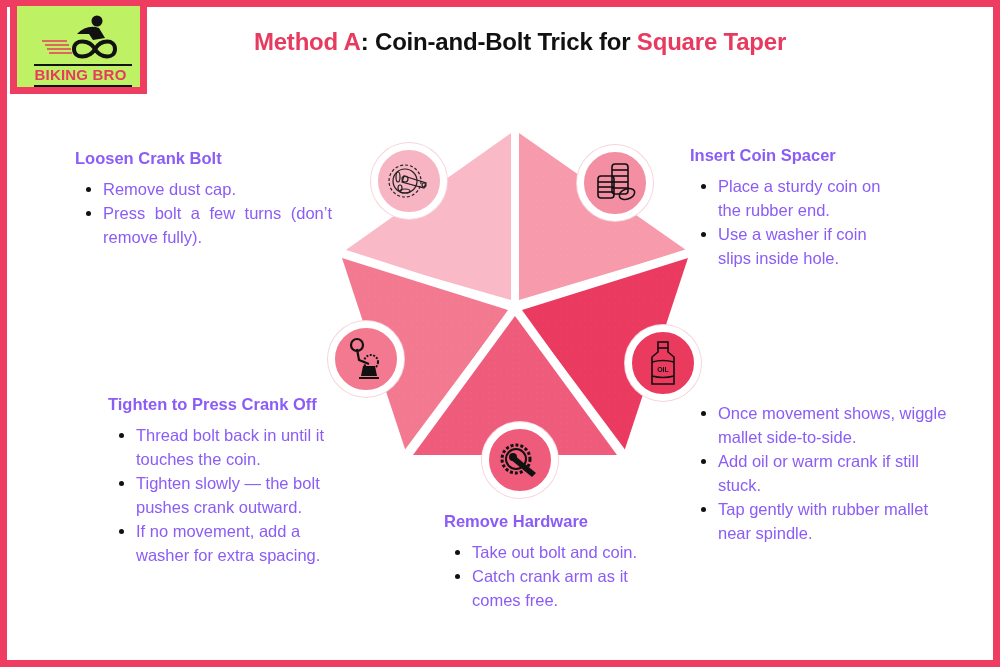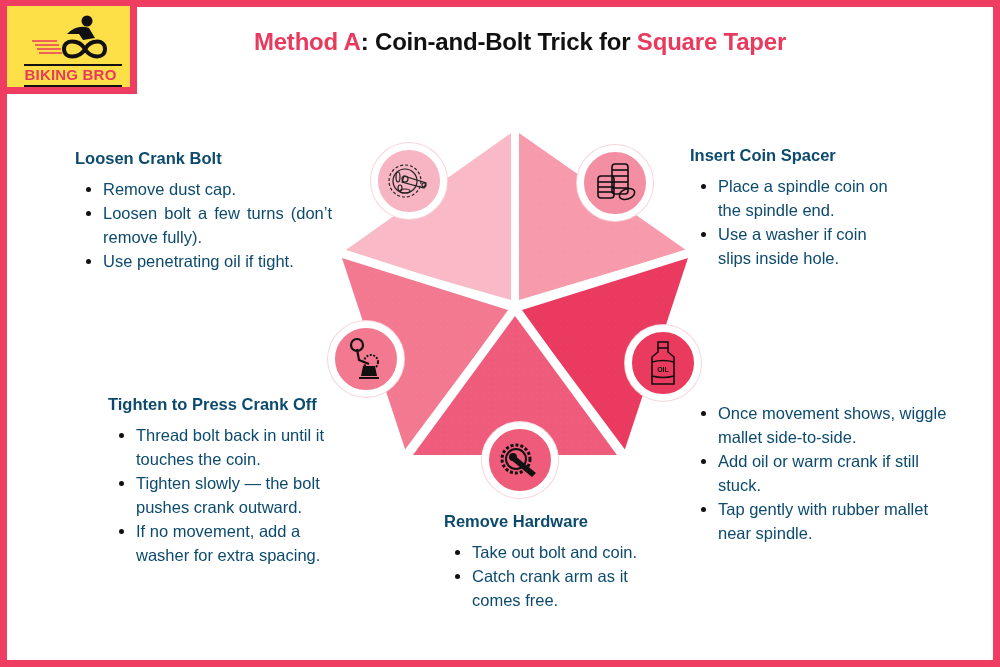--- a/index.html
+++ b/index.html
@@ -1,23 +1,23 @@
 <!DOCTYPE html>
 <html><head>
 <meta charset="utf-8">
 <style>
   html, body { margin:0; padding:0; }
   body { width:1000px; height:667px; position:relative; overflow:hidden; background:#ffffff; font-family:"Liberation Sans", sans-serif; color:#111; }
   .frame { position:absolute; left:0; top:0; width:1000px; height:667px; box-sizing:border-box; border:7px solid #ee3d61; }
-  .logo-box { position:absolute; left:0; top:0; width:137px; height:94px; box-sizing:border-box; border:7px solid #ee3d61; border-top-width:6px; background:#fde047; }
+  .logo-box { position:absolute; left:10px; top:0; width:137px; height:94px; box-sizing:border-box; border:7px solid #ee3d61; border-top-width:6px; background:#bef264; }
   .logo-text { position:absolute; left:11px; top:60px; width:105px; text-align:center; font-weight:bold; font-size:15px; color:#e83a5e; letter-spacing:0.2px; }
   .logo-line { position:absolute; left:17px; height:2px; width:98px; background:#111; }
   .title { position:absolute; left:0; top:28px; width:1000px; text-align:center; font-size:24px; font-weight:bold; letter-spacing:-0.2px; padding-left:40px; box-sizing:border-box; }
   .title .accent { color:#e83a5e; }
-  .block { position:absolute; font-size:16.5px; line-height:24px; color:#0c4a6e; }
+  .block { position:absolute; font-size:16.5px; line-height:24px; color:#8b5cf6; }
   .block h3 { margin:0 0 1px 0; font-size:16.5px; font-weight:bold; line-height:22px; }
   .block ul { margin:8px; padding:0; list-style:none; }
   .block li { position:relative; padding-left:20px; }
   .block li::before { content:""; position:absolute; left:3px; top:10px; width:5px; height:5px; border-radius:50%; background:#111; }
   .icon-circle { position:absolute; width:62px; height:62px; border-radius:50%; border:7px solid #fff; box-shadow:0 0 0 1px #f6d4db; }
   svg.diagram { position:absolute; left:0; top:0; }
 </style>
 </head>
 <body>
 
@@ -137,29 +137,28 @@
       <path d="M28 38 L40 38 L42 48 L26 48 Z" fill="#111"></path>
       <rect x="24" y="49" width="20" height="2" fill="#111"></rect>
     </g>
   </svg>
 </div>
 
 <div class="block" style="left:75px;top:147px;width:265px">
   <h3>Loosen Crank Bolt</h3>
   <ul>
     <li>Remove dust cap.</li>
-    <li style="text-align:justify">Loosen bolt a few turns (don’t remove fully).</li>
-    <li>Use penetrating oil if tight.</li>
+    <li style="text-align:justify">Press bolt a few turns (don’t remove fully).</li>
   </ul>
 </div>
 
 <div class="block" style="left:690px;top:144px;width:220px">
   <h3>Insert Coin Spacer</h3>
   <ul>
-    <li>Place a spindle coin on the spindle end.</li>
+    <li>Place a sturdy coin on the rubber end.</li>
     <li>Use a washer if coin slips inside hole.</li>
   </ul>
 </div>
 
 <div class="block" style="left:690px;top:393px;width:275px">
   <ul>
     <li>Once movement shows, wiggle mallet side-to-side.</li>
     <li>Add oil or warm crank if still stuck.</li>
     <li>Tap gently with rubber mallet near spindle.</li>
   </ul>

